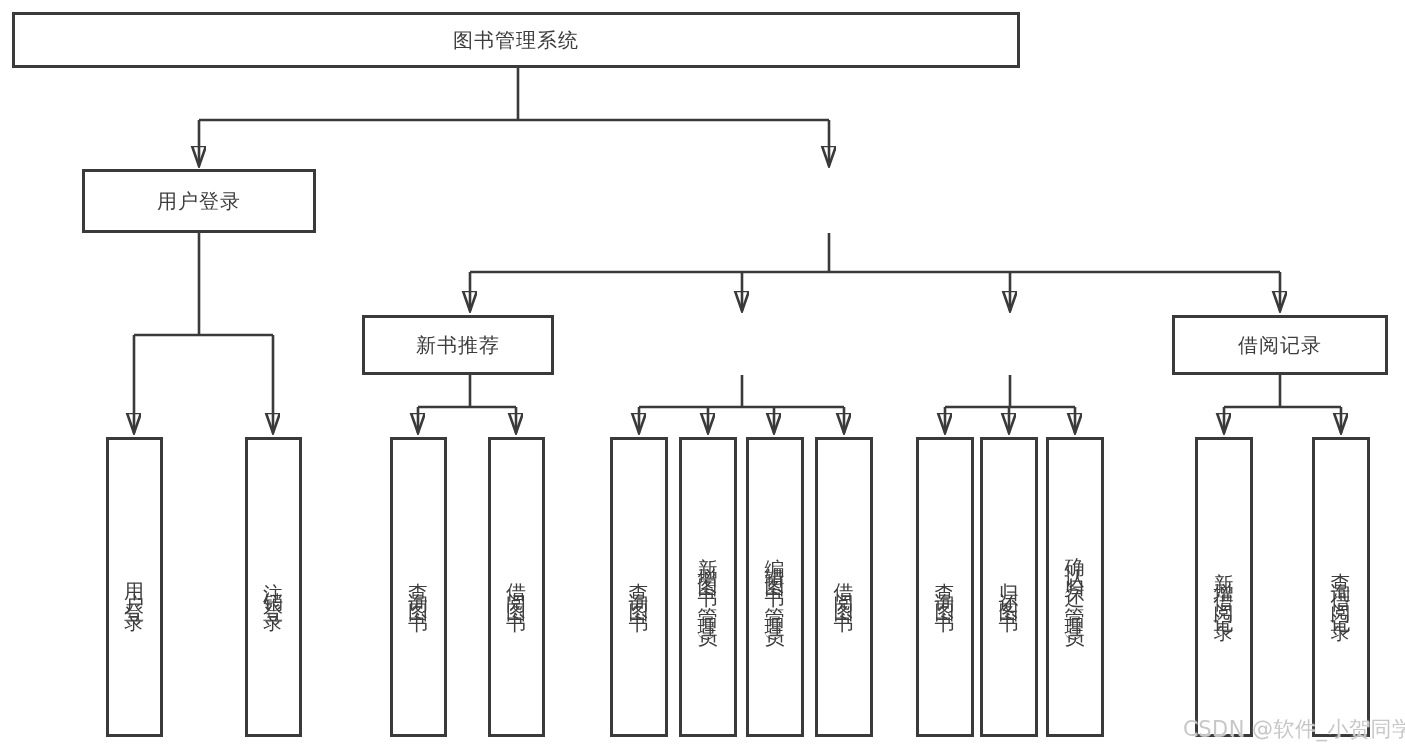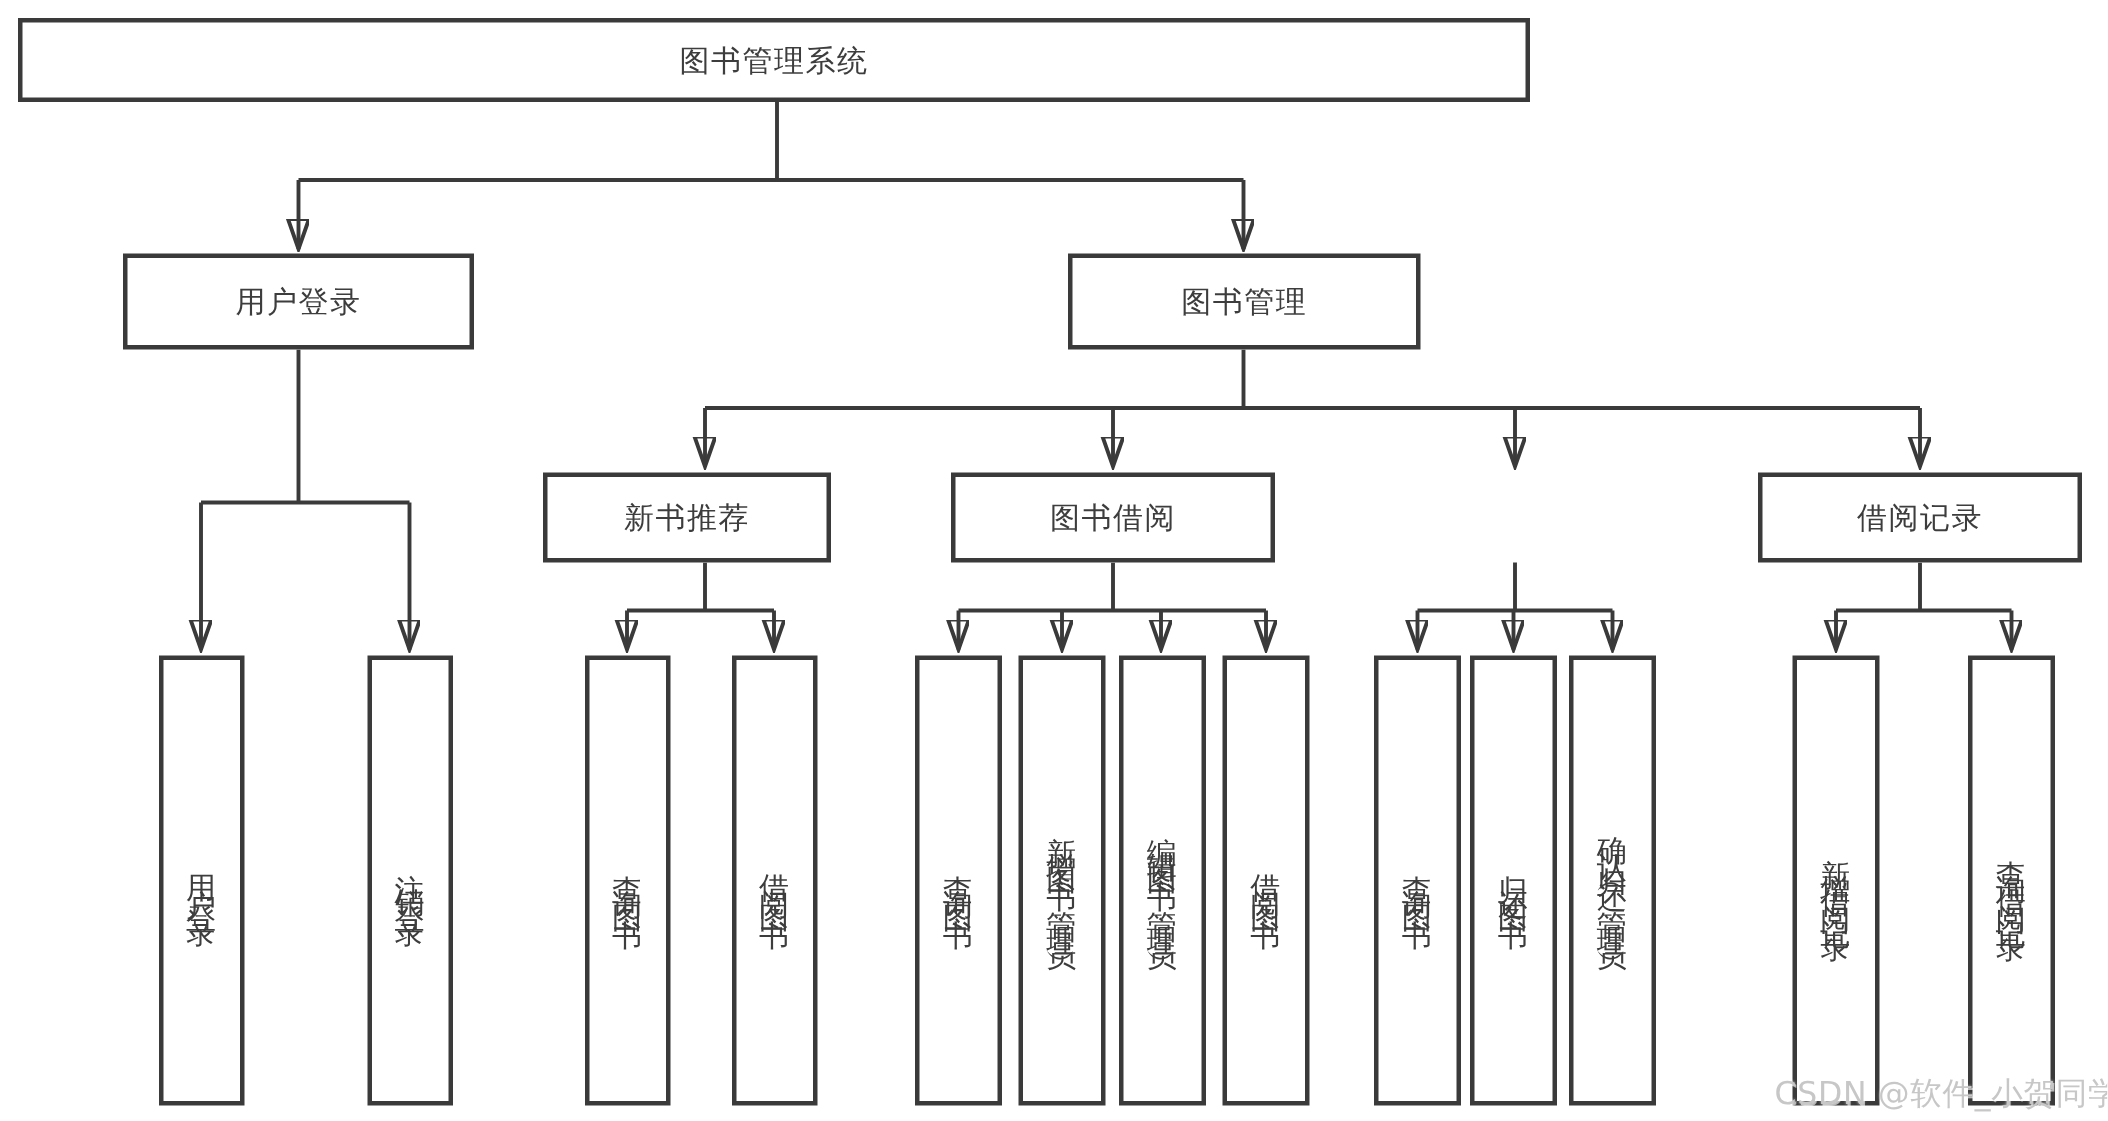--- a/index.html
+++ b/index.html
@@ -105,24 +105,22 @@
 
     <path d="M1280,375 V407"></path>
     <path d="M1224,407 H1341"></path>
     <path d="M1224,407 V433" marker-end="url(#arrow)"></path>
     <path d="M1341,407 V433" marker-end="url(#arrow)"></path>
   </svg>
 
   <div class="node" style="left:12px; top:12px; width:1008px; height:56px;">图书管理系统</div>
 
   <div class="node" style="left:82px; top:169px; width:234px; height:64px;">用户登录</div>
-  <div class="node" style="left:712px; top:169px; width:235px; height:64px;">图书管理</div>
 
   <div class="node" style="left:362px; top:315px; width:192px; height:60px;">新书推荐</div>
-  <div class="node" style="left:634px; top:315px; width:216px; height:60px;">图书借阅</div>
   <div class="node" style="left:1172px; top:315px; width:216px; height:60px;">借阅记录</div>
 
   <div class="node leaf" style="left:106px; top:437px; width:57px; height:300px;">用户登录</div>
   <div class="node leaf" style="left:245px; top:437px; width:57px; height:300px;">注销登录</div>
 
   <div class="node leaf" style="left:390px; top:437px; width:57px; height:300px;">查询图书</div>
   <div class="node leaf" style="left:488px; top:437px; width:57px; height:300px;">借阅图书</div>
 
   <div class="node leaf" style="left:610px; top:437px; width:58px; height:300px;">查询图书</div>
   <div class="node leaf" style="left:679px; top:437px; width:58px; height:300px;">新增图书（管理员）</div>

